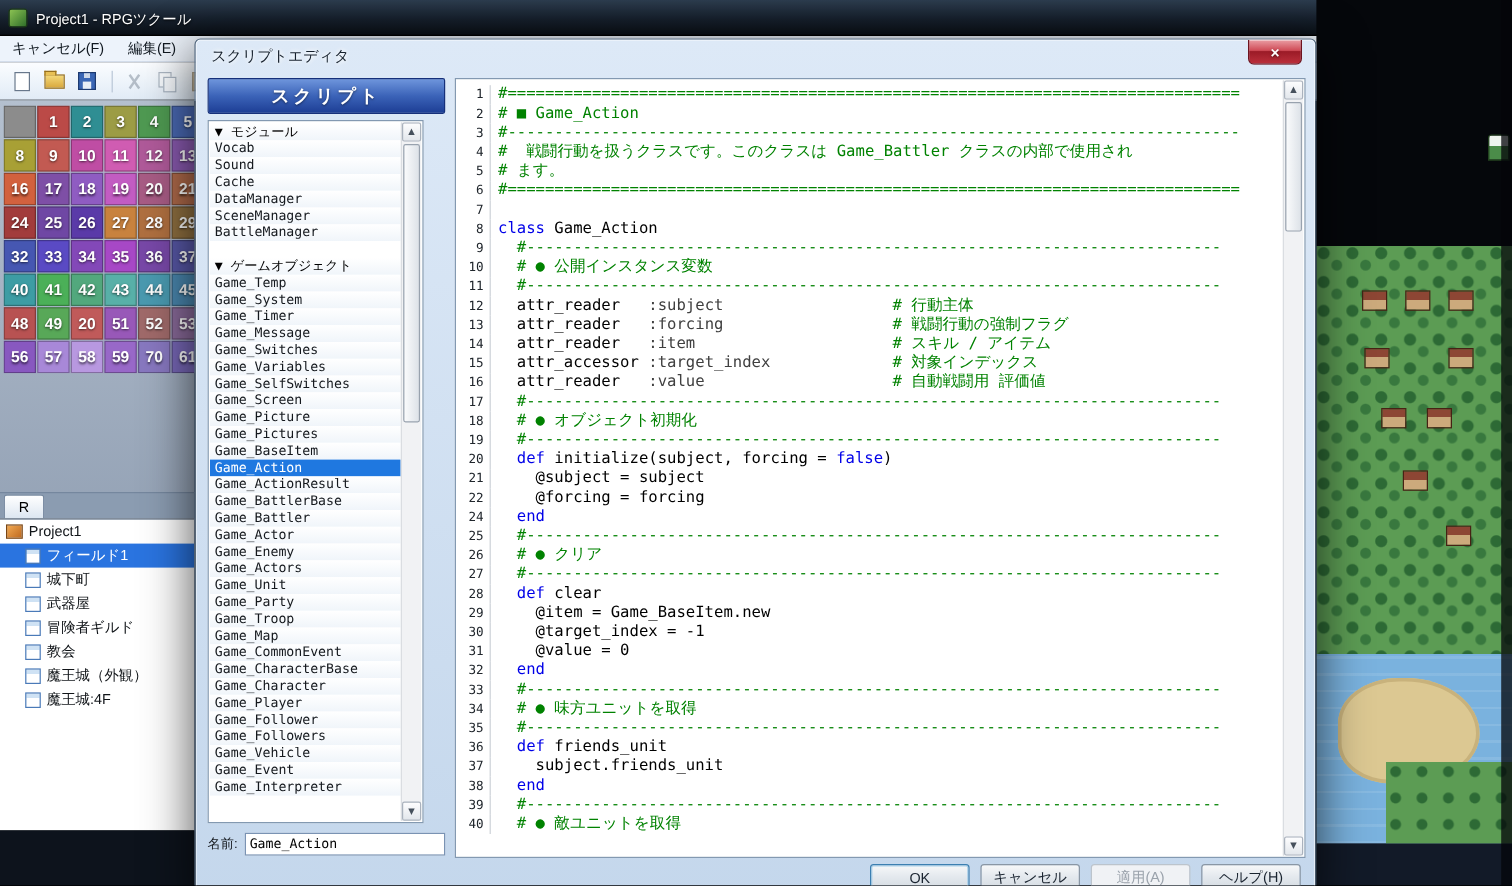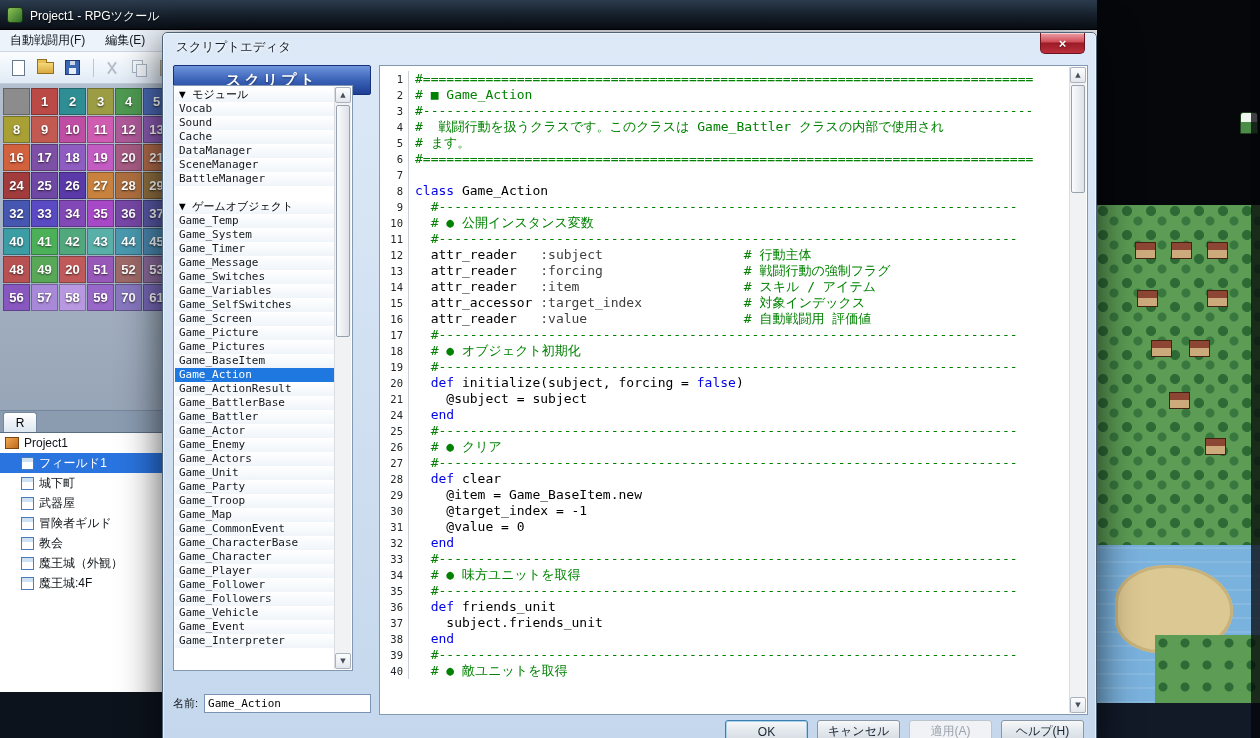--- a/index.html
+++ b/index.html
@@ -101,21 +101,21 @@
     border-top:none; border-radius:0 0 5px 5px; color:#fff; font-size:13px; font-weight:bold;
     display:flex; align-items:center; justify-content:center;
     background:linear-gradient(180deg,#eba0a6,#d04c57 45%,#9b1b27 50%,#bb2f3b);
     box-shadow:inset 0 1px 0 rgba(255,255,255,.55); text-shadow:0 1px 2px rgba(0,0,0,.5); }
 
   .script-header { position:absolute; left:10px; top:32px; width:198px; height:30px; border-radius:2px;
     background:linear-gradient(180deg,#6e95dc 0%,#3b63b8 50%,#1d3e95 100%); border:1px solid #16307a;
     color:#fff; font-size:15px; font-weight:bold; letter-spacing:3px;
     display:flex; align-items:center; justify-content:center; text-shadow:0 1px 2px rgba(0,0,0,.5); }
 
-  .script-list { position:absolute; left:10px; top:52px; width:180px; height:586px; background:#fff;
+  .script-list { position:absolute; left:10px; top:67px; width:180px; height:586px; background:#fff;
     border:1px solid #8399b1; overflow:hidden; }
   .list-rows { position:absolute; left:1px; top:2px; right:18px; bottom:1px; overflow:hidden;
     font-family:"DejaVu Sans Mono", monospace; font-size:11px; }
   .list-row { height:14px; line-height:14px; padding-left:4px; white-space:nowrap;
     background:linear-gradient(180deg,#ffffff,#f0f5fa); color:#14181d; }
   .list-row.hdr { color:#000; }
   .list-row.sel { background:#1f78e0; color:#fff; }
   .list-row.sp { background:#fff; }
 
   .vsb { position:absolute; top:1px; right:1px; bottom:1px; width:17px; background:#f1f2f4; border-left:1px solid #dadde1; }
@@ -167,21 +167,21 @@
       <div class="wbtn max">
           <span class="maxglyph"></span>
         </div>
       <div class="wbtn cls">
           <span>×</span>
         </div>
     </div>
   </div>
 
   <div class="menubar">
-    <span class="menu-item">自動戦闘用(F)</span>
+    <span class="menu-item">キャンセル(F)</span>
     <span class="menu-item">編集(E)</span>
   </div>
   <div class="toolbar">
     <span class="ticon">
         <span class="i-page"></span>
       </span>
     <span class="ticon">
         <span class="i-folder"></span>
       </span>
     <span class="ticon">
@@ -459,20 +459,24 @@
           </div>
           <div class="cl">
             <span class="ln">20</span>
             <span class="ct"><span class="tk-n">  </span><span class="tk-k">def</span><span class="tk-n"> initialize(subject, forcing = </span><span class="tk-k">false</span><span class="tk-n">)</span></span>
           </div>
           <div class="cl">
             <span class="ln">21</span>
             <span class="ct"><span class="tk-n">    @subject = subject</span></span>
           </div>
           <div class="cl">
+            <span class="ln">22</span>
+            <span class="ct"><span class="tk-n">    @forcing = forcing</span></span>
+          </div>
+          <div class="cl">
             <span class="ln">24</span>
             <span class="ct"><span class="tk-n">  </span><span class="tk-k">end</span></span>
           </div>
           <div class="cl">
             <span class="ln">25</span>
             <span class="ct"><span class="tk-c">  #--------------------------------------------------------------------------</span></span>
           </div>
           <div class="cl">
             <span class="ln">26</span>
             <span class="ct"><span class="tk-c">  # ● クリア</span></span>

